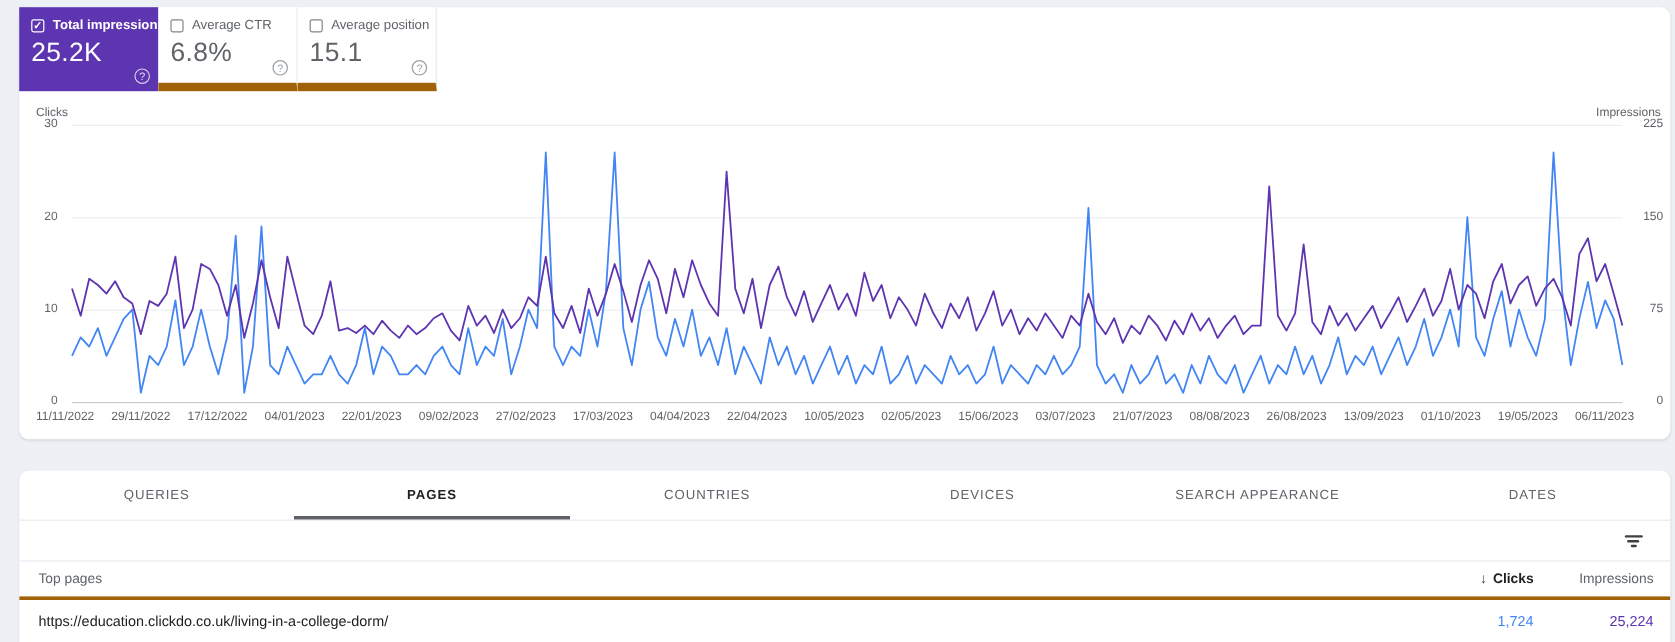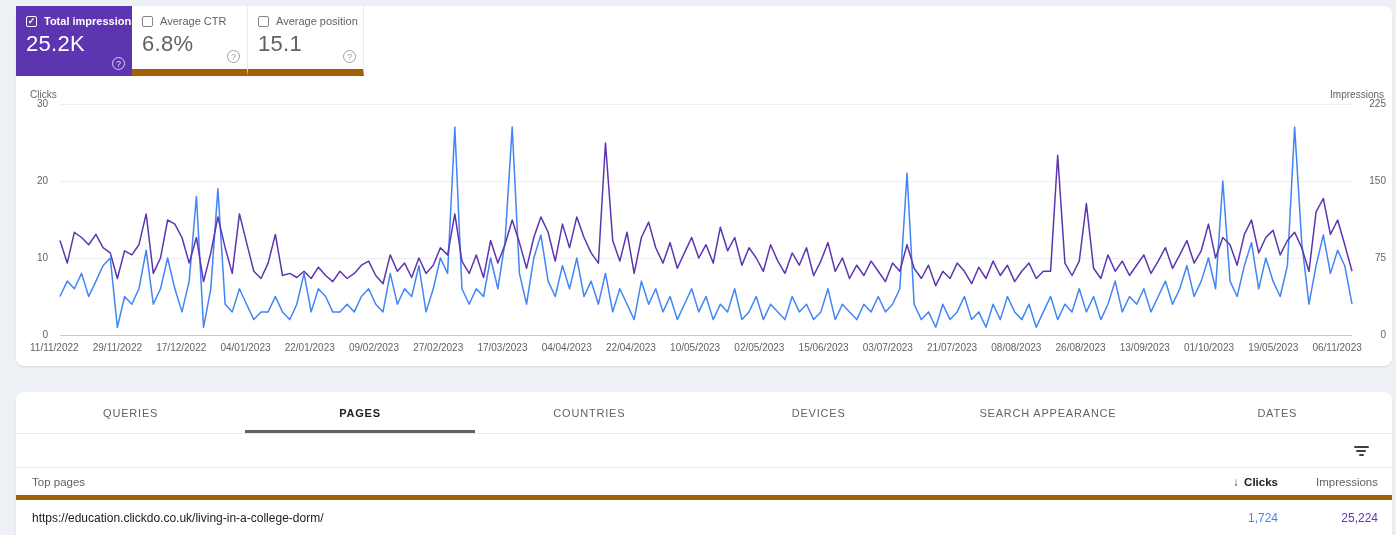--- a/index.html
+++ b/index.html
@@ -45,21 +45,21 @@
   .tab { flex:1; display:flex; align-items:center; justify-content:center; font-size:11px; letter-spacing:.8px; color:#5f6368; cursor:pointer; }
   .tab.active { color:#202124; font-weight:bold; box-shadow:inset 0 -3px 0 #5f6368; }
 
   
   .filter-row { height:34px; border-bottom:1px solid #e8eaed; display:flex; align-items:center; justify-content:flex-end; padding-right:20px; }
   .filter-btn { width:22px; height:18px; display:flex; flex-direction:column; align-items:center; justify-content:center; gap:2px; cursor:pointer; }
   .filter-btn i { display:block; height:2px; background:#3c4043; border-radius:1px; }
   .filter-btn i:nth-child(1){ width:15px; } .filter-btn i:nth-child(2){ width:10px; } .filter-btn i:nth-child(3){ width:5px; }
 
   
-  .thead { height:32px; display:flex; align-items:center; padding:0 14px 0 16px; font-size:11.5px; color:#5f6368; border-bottom:5px solid #a16207; }
+  .thead { height:32px; display:flex; align-items:center; padding:0 14px 0 16px; font-size:11.5px; color:#5f6368; border-bottom:3px solid #a16207; }
   .trow { height:36px; display:flex; align-items:center; padding:0 14px 0 16px; font-size:12px; }
   .col-pages { flex:1; }
   .col-clicks { width:150px; text-align:right; }
   .col-impr { width:100px; text-align:right; }
   .th.col-clicks { color:#202124; font-weight:bold; }
   .sort-arrow { margin-right:5px; font-weight:normal; color:#3c4043; }
   .sort-arrow::after { content:"↓"; }
   .td.col-pages { color:#202124; cursor:pointer; }
   .td.col-clicks { color:#4285f4; }
   .td.col-impr { color:#5e35b1; }

